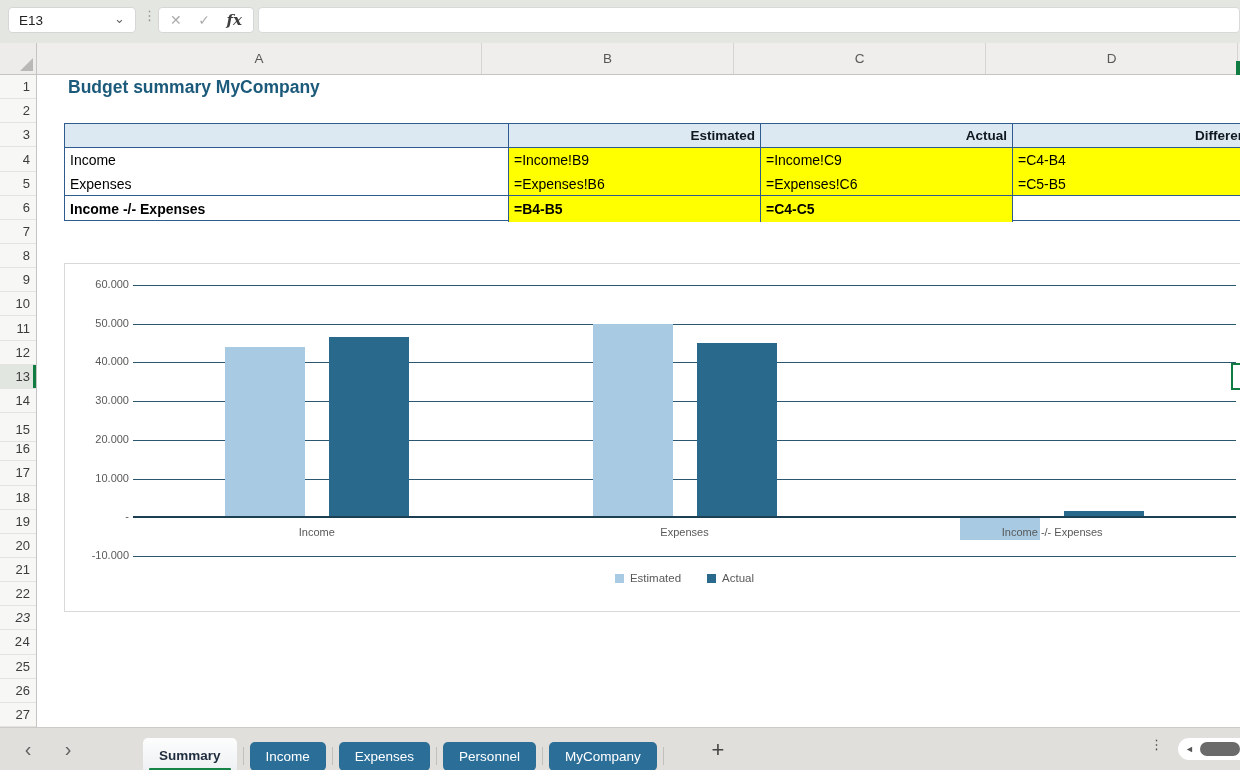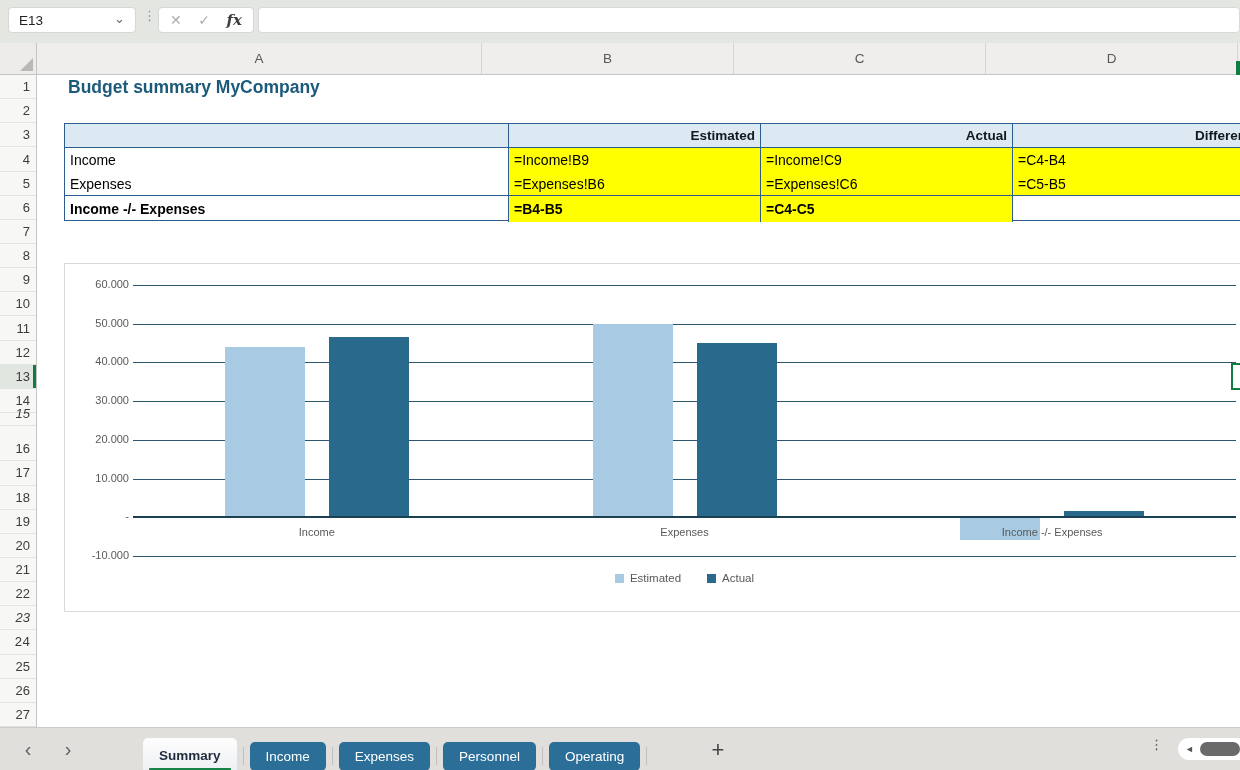--- a/index.html
+++ b/index.html
@@ -132,21 +132,21 @@
         <div class="rowcell" style="top: 96.6px; height: 24.15px;">5</div>
         <div class="rowcell" style="top: 120.75px; height: 24.15px;">6</div>
         <div class="rowcell" style="top: 144.9px; height: 24.15px;">7</div>
         <div class="rowcell" style="top: 169.05px; height: 24.15px;">8</div>
         <div class="rowcell" style="top: 193.2px; height: 24.15px;">9</div>
         <div class="rowcell" style="top: 217.35px; height: 24.15px;">10</div>
         <div class="rowcell" style="top: 241.5px; height: 24.15px;">11</div>
         <div class="rowcell" style="top: 265.65px; height: 24.15px;">12</div>
         <div class="rowcell sel" style="top: 289.8px; height: 24.15px;">13<div class="selbar"></div></div>
         <div class="rowcell" style="top: 313.95px; height: 24.15px;">14</div>
-        <div class="rowcell" style="top: 327px; height: 24.15px; font-style: italic;">15</div>
+        <div class="rowcell" style="top: 343px; height: 24.15px;">15</div>
         <div class="rowcell" style="top: 362.25px; height: 24.15px;">16</div>
         <div class="rowcell" style="top: 386.4px; height: 24.15px;">17</div>
         <div class="rowcell" style="top: 410.55px; height: 24.15px;">18</div>
         <div class="rowcell" style="top: 434.7px; height: 24.15px;">19</div>
         <div class="rowcell" style="top: 458.85px; height: 24.15px;">20</div>
         <div class="rowcell" style="top: 483px; height: 24.15px;">21</div>
         <div class="rowcell" style="top: 507.15px; height: 24.15px;">22</div>
         <div class="rowcell" style="top: 531.3px; height: 24.15px; font-style: italic;">23</div>
         <div class="rowcell" style="top: 555.45px; height: 24.15px; font-family: Liberation Mono, monospace;">24</div>
         <div class="rowcell" style="top: 579.6px; height: 24.15px;">25</div>
@@ -230,21 +230,21 @@
         <div class="tabsep"></div>
         <div class="tab" style="background: rgb(43, 111, 153);">
           <span>Expenses</span>
         </div>
         <div class="tabsep"></div>
         <div class="tab" style="background: rgb(43, 111, 153);">
           <span>Personnel</span>
         </div>
         <div class="tabsep"></div>
         <div class="tab" style="background: rgb(43, 111, 153);">
-          <span>Operating</span>
+          <span>MyCompany</span>
         </div>
         <div class="tabsep"></div>
       </div>
     <div class="addsheet">+</div>
     <div class="sheetmenu">⋮</div>
     <div class="hscroll">
       <span class="larr">◄</span>
       <div class="thumb"></div>
     </div>
   </div>

